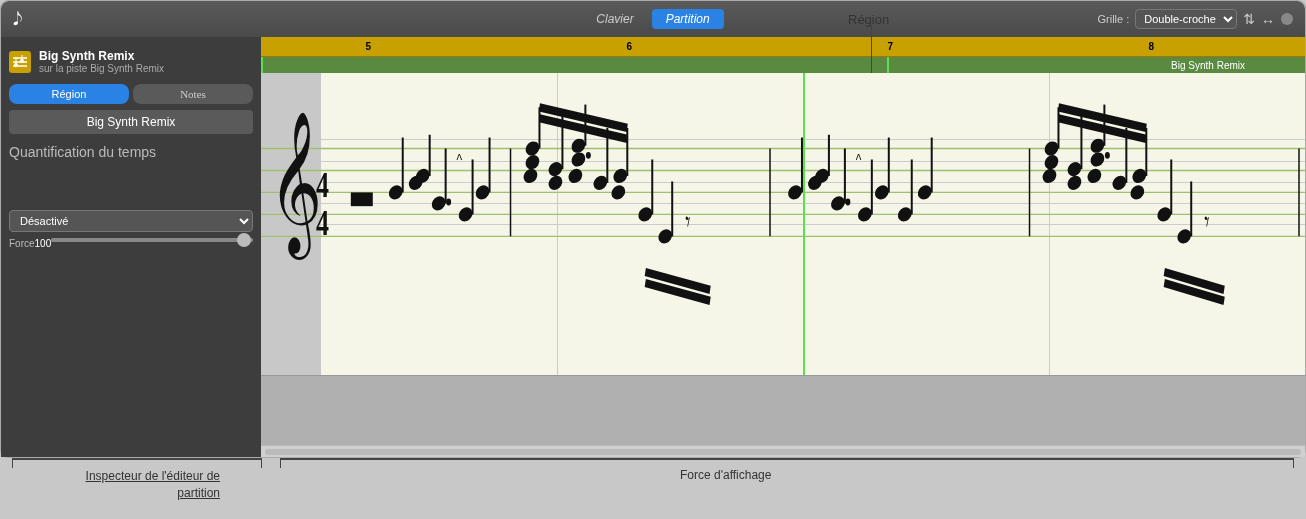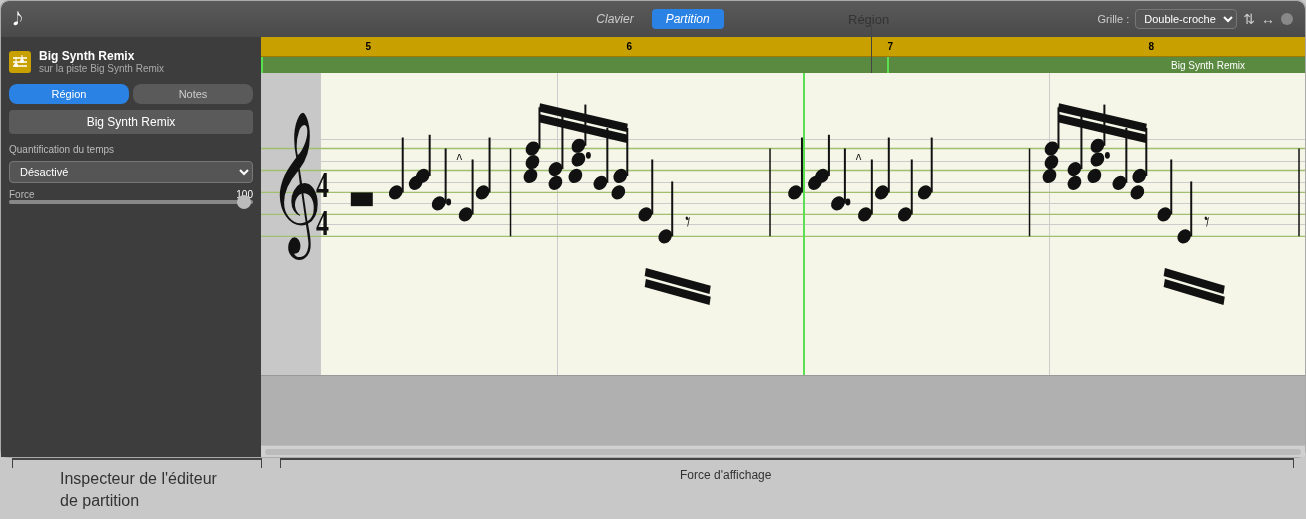--- a/index.html
+++ b/index.html
@@ -156,53 +156,54 @@
       border: none;
       text-align: center;
     }
     .insp-tab.active {
       background: #2a82e4;
       color: #fff;
     }
     .insp-tab.inactive {
       background: #5a5a5a;
       color: #ccc;
+      font-family: Liberation Serif, serif;
     }
     .region-name-btn {
       background: #5a5a5a;
       color: #fff;
       border: none;
       border-radius: 4px;
       padding: 5px 8px;
       font-size: 12px;
       cursor: pointer;
       text-align: center;
       width: 100%;
     }
     .section-label {
       color: #bbb;
-      font-size: 10px;
+      font-size: 14px;
       margin-top: 4px;
     }
     .dropdown-row {
       display: flex;
       align-items: center;
     }
     .insp-select {
       flex: 1;
       background: #555;
       color: #fff;
       border: 1px solid #777;
       border-radius: 4px;
       font-size: 11px;
       padding: 3px 6px;
+      margin-top: 44px;
     }
     .slider-row {
       display: flex;
-      flex-direction: column;
     }
     .slider-header {
       display: flex;
       justify-content: space-between;
       align-items: center;
     }
     .slider-name {
       color: #bbb;
       font-size: 10px;
     }
@@ -643,21 +644,21 @@
     </div>
   </div>
 
 </div>
 
 <div style="position: relative; width: 1306px; height: 80px; margin-top: 0;">
 
   <div style="position:absolute; left: 12px; top: 0; width: 250px; height: 2px; background: #444;"></div>
   <div style="position:absolute; left: 12px; top: 0; width: 1px; height: 10px; background: #444;"></div>
   <div style="position:absolute; left: 261px; top: 0; width: 1px; height: 10px; background: #444;"></div>
-  <div style="position:absolute; left: 60px; top: 10px; font-size: 16px; color: #333; text-align:left; width: 160px; line-height: 1.4;">Inspecteur de l'éditeur
+  <div style="position:absolute; left: 60px; top: 10px; font-size: 12px; color: #333; text-align:right; width: 160px; line-height: 1.4; text-decoration: underline;">Inspecteur de l'éditeur
 de partition</div>
 
   <div style="position:absolute; left: 280px; top: 0; right: 12px; height: 2px; background: #444;"></div>
   <div style="position:absolute; left: 280px; top: 0; width: 1px; height: 10px; background: #444;"></div>
   <div style="position:absolute; right: 12px; top: 0; width: 1px; height: 10px; background: #444;"></div>
   <div style="position:absolute; left: 680px; top: 10px; font-size: 12px; color: #333;">Force d'affichage</div>
 
 </div>
 
 <div style="position: absolute; top: 12px; left: 848px; font-size: 13px; color: #333;">Région</div>

